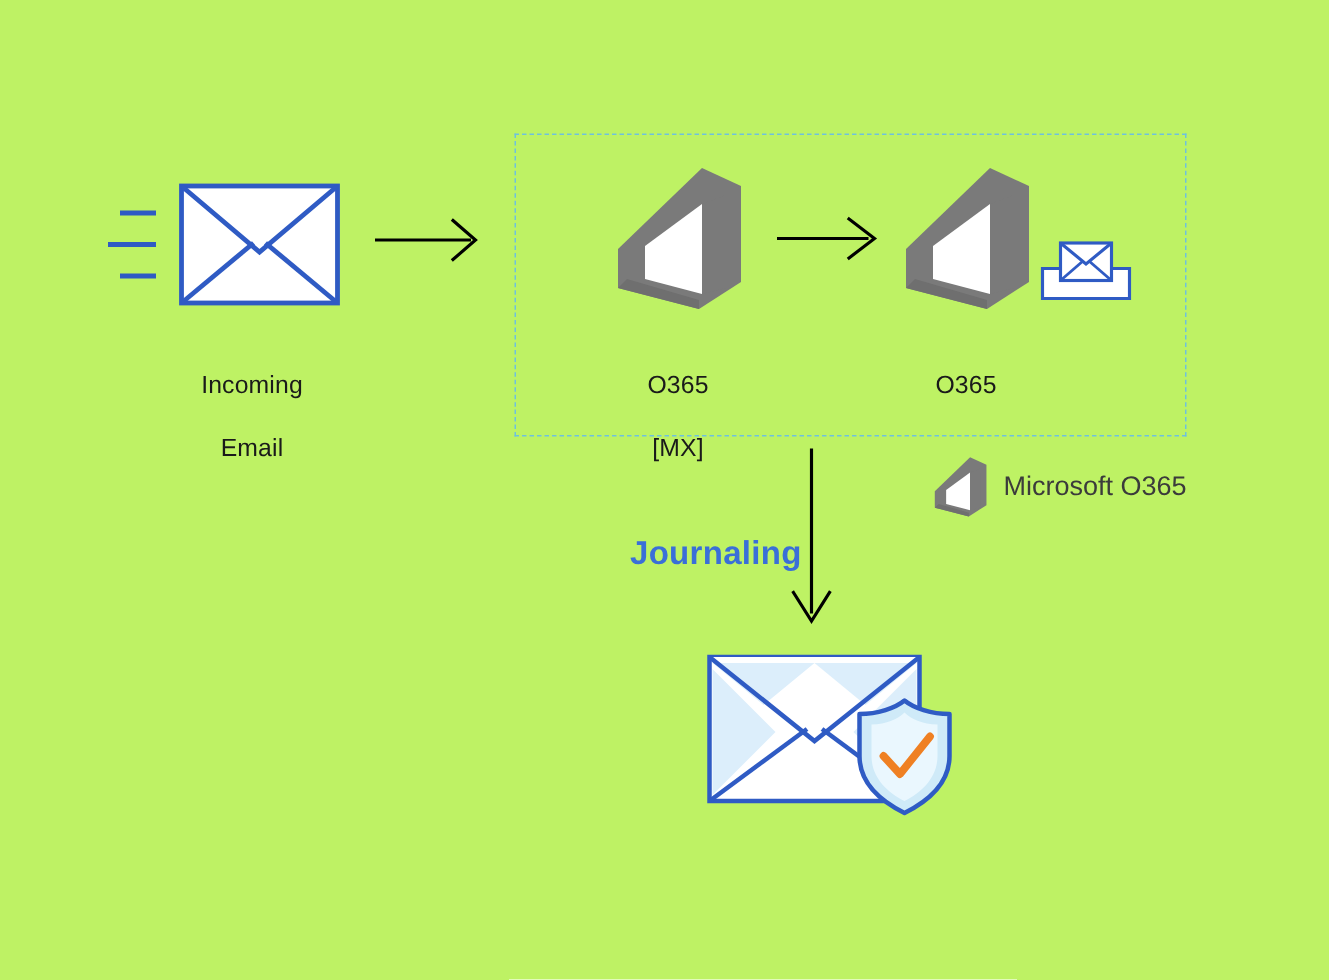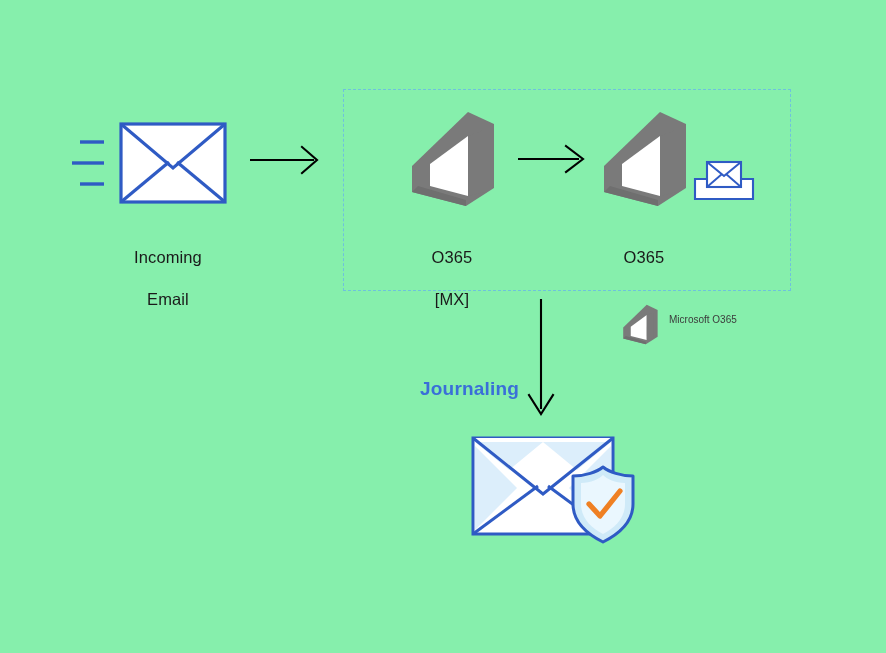--- a/index.html
+++ b/index.html
@@ -9,21 +9,21 @@
     background: #ffffff;
   }
   body {
     font-family: "Liberation Sans", sans-serif;
     -webkit-font-smoothing: antialiased;
   }
   #canvas {
     position: relative;
     width: 886px;
     height: 653px;
-    background: #86efac;
+    background: #bef264;
     overflow: hidden;
   }
   .node {
     position: absolute;
   }
   .label {
     position: absolute;
     text-align: center;
     color: #1a1a1a;
     font-size: 16.5px;
@@ -37,29 +37,28 @@
   .dashed-zone {
     position: absolute;
     border: 1.6px dashed #6ec1dd;
     box-sizing: border-box;
     background: transparent;
   }
   .journaling-label {
     position: absolute;
     color: #3a6fd8;
     font-weight: bold;
-    font-size: 19px;
+    font-size: 22px;
     letter-spacing: 0.2px;
     white-space: nowrap;
-    margin-top: 22px;
   }
   .legend-text {
     position: absolute;
     color: #3b3b3b;
-    font-size: 10px;
+    font-size: 18px;
     white-space: nowrap;
   }
   svg { display: block; overflow: visible; }
 </style>
 </head>
 <body>
 
 <div id="canvas">
 
   <div class="dashed-zone" style="left:343px; top:89px; width:448px; height:202px;"></div>

